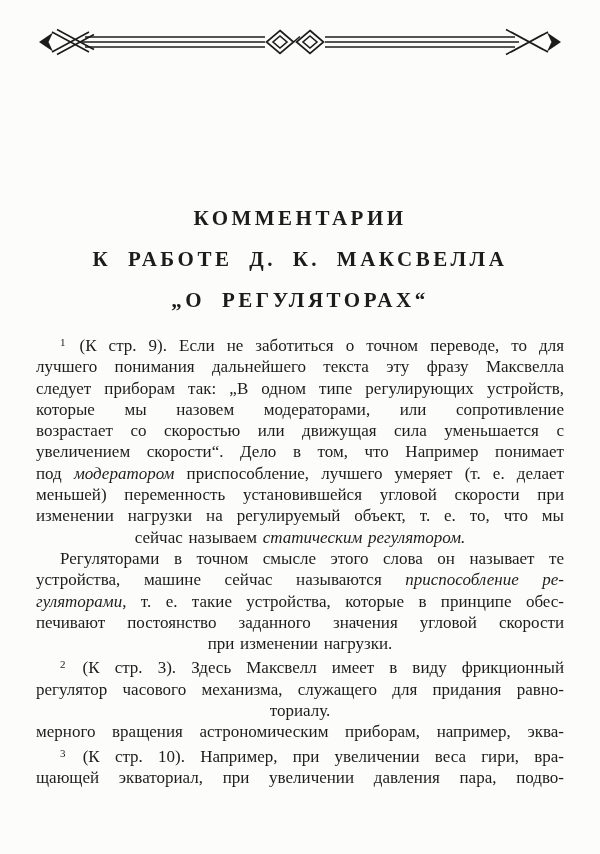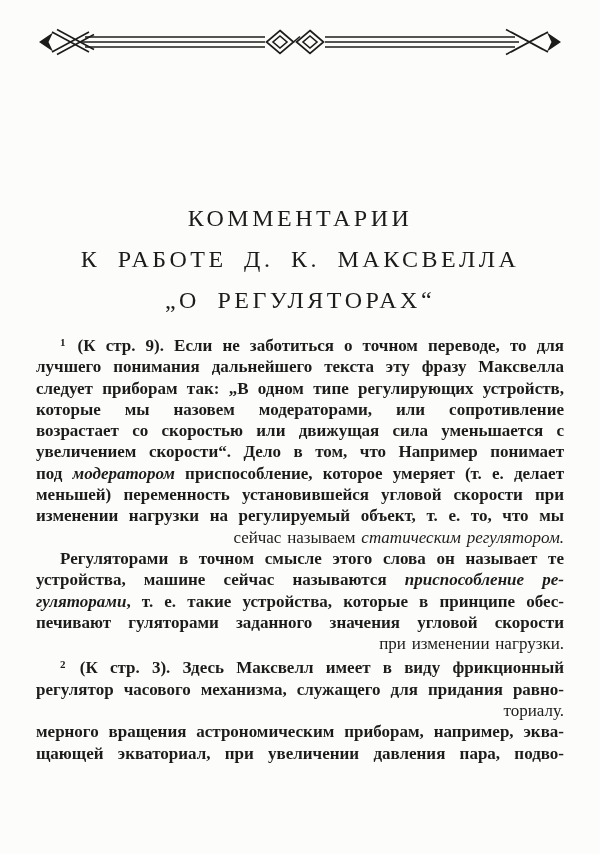--- a/index.html
+++ b/index.html
@@ -19,40 +19,40 @@
     position:absolute;
     top:27px; left:37px;
     width:526px; height:30px;
   }
   .title-block {
     position:absolute;
     top:198px; left:0; right:0;
     text-align:center;
   }
   .title-line {
-    font-size:24px;
+    font-size:21px;
     line-height:41px;
     letter-spacing:3.5px;
     word-spacing:8px;
     white-space:nowrap;
+    font-weight:bold;
   }
   .text-block {
     position:absolute;
     top:332px; left:36px;
     width:528px;
     font-size:17px;
     line-height:21.3px;
     word-spacing:1.5px;
   }
   .para { margin:0; }
-  .line { text-align:right; }
+  .line { text-align:center; }
   .line.just {
     text-align:justify;
     text-align-last:justify;
-    font-weight:bold;
   }
   .line.ind { text-indent:24px; }
   .it { font-style:italic; }
   .sup {
     font-size:11px;
     vertical-align:5px;
     margin-right:2px;
   }
   svg .ink { stroke:var(--ink,#1c1c1a); fill:none; stroke-width:1.6; }
   svg .fill { fill:var(--ink,#1c1c1a); stroke:none; }
@@ -91,36 +91,37 @@
   </div>
 
   <div class="text-block">
       <div class="para">
         <div class="line just ind"><span class="sup">1</span><span> (К стр. 9). Если не заботиться о точном переводе, то для</span></div>
         <div class="line just"><span>лучшего понимания дальнейшего текста эту фразу Максвелла</span></div>
         <div class="line just"><span>следует приборам так: „В одном типе регулирующих устройств,</span></div>
         <div class="line just"><span>которые мы назовем модераторами, или сопротивление</span></div>
         <div class="line just"><span>возрастает со скоростью или движущая сила уменьшается с</span></div>
         <div class="line just"><span>увеличением скорости“. Дело в том, что Например понимает</span></div>
-        <div class="line just"><span>под </span><span class="it">модератором</span><span> приспособление, которое умеряет (т. е. делает</span></div>
+        <div class="line just"><span>под </span><span class="it">модератором</span><span> приспособление, лучшего умеряет (т. е. делает</span></div>
         <div class="line just"><span>меньшей) переменность установившейся угловой скорости при</span></div>
         <div class="line just"><span>изменении нагрузки на регулируемый объект, т. е. то, что мы</span></div>
         <div class="line"><span>сейчас называем </span><span class="it">статическим регулятором.</span></div>
       </div>
       <div class="para">
         <div class="line just ind"><span>Регуляторами в точном смысле этого слова он называет те</span></div>
         <div class="line just"><span>устройства, машине сейчас называются </span><span class="it">приспособление ре-</span></div>
         <div class="line just"><span class="it">гуляторами</span><span>, т. е. такие устройства, которые в принципе обес-</span></div>
-        <div class="line just"><span>печивают гуляторами заданного значения угловой скорости</span></div>
+        <div class="line just"><span>печивают постоянство заданного значения угловой скорости</span></div>
         <div class="line"><span>при изменении нагрузки.</span></div>
       </div>
       <div class="para">
         <div class="line just ind"><span class="sup">2</span><span> (К стр. 3). Здесь Максвелл имеет в виду фрикционный</span></div>
         <div class="line just"><span>регулятор часового механизма, служащего для придания равно-</span></div>
         <div class="line"><span>ториалу.</span></div>
         <div class="line just"><span>мерного вращения астрономическим приборам, например, эква-</span></div>
       </div>
       <div class="para">
+        <div class="line just ind"><span class="sup">3</span><span> (К стр. 10). Например, при увеличении веса гири, вра-</span></div>
         <div class="line just"><span>щающей экваториал, при увеличении давления пара, подво-</span></div>
       </div>
     </div>
 
 </div>
 
 </body></html>

